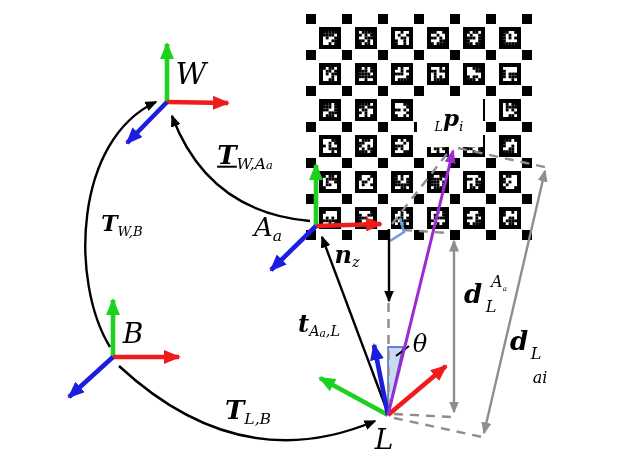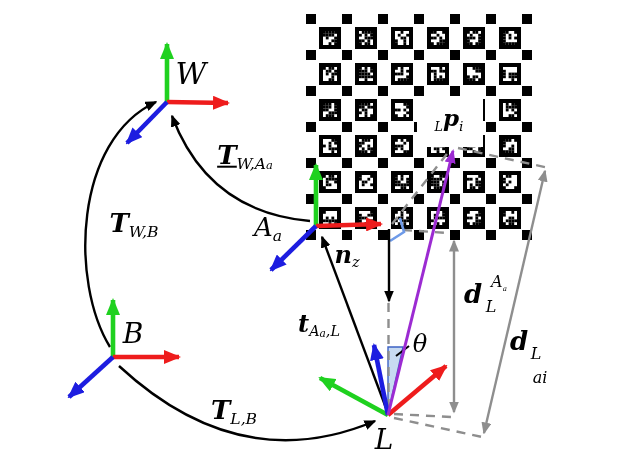--- a/index.html
+++ b/index.html
@@ -712,23 +712,23 @@
       <line x1="388" y1="415" x2="320" y2="378" stroke="#1fd11f" stroke-width="4.6" marker-end="url(#ah-green)"></line>
       <line x1="388" y1="415" x2="374" y2="345" stroke="#1d1de0" stroke-width="4.6" marker-end="url(#ah-blue)"></line>
       <line x1="388" y1="415" x2="446" y2="366" stroke="#ee1c1c" stroke-width="4.6" marker-end="url(#ah-red)"></line>
       <line x1="388" y1="415" x2="453" y2="151" stroke="#9c2bd2" stroke-width="3" marker-end="url(#ah-purple)"></line>
     </svg>
   <div id="labels">
       <div class="lbl" style="left: 191px; top: 74px; font-size: 30px;"><span class="p-mi">W</span></div>
       <div class="lbl" style="left: 133px; top: 334px; font-size: 28px;"><span class="p-mi">B</span></div>
       <div class="lbl" style="left: 268px; top: 229px; font-size: 26px;"><span class="p-mi">A</span><span class="p-sub">a</span></div>
       <div class="lbl" style="left: 384px; top: 440px; font-size: 28px;"><span class="p-mi">L</span></div>
-      <div class="lbl" style="left: 122px; top: 225px; font-size: 26px; margin-left: 12px;"><span class="p-mib">T</span><span class="p-sub">W,B</span></div>
+      <div class="lbl" style="left: 122px; top: 225px; font-size: 22px;"><span class="p-mib">T</span><span class="p-sub">W,B</span></div>
       <div class="lbl" style="left: 245px; top: 157px; font-size: 26px; text-decoration: underline;"><span class="p-mib">T</span><span class="p-sub">W,A</span><span class="p-subsub">a</span></div>
-      <div class="lbl" style="left: 234px; top: 412px; font-size: 26px;"><span class="p-mib">T</span><span class="p-sub">L,B</span></div>
+      <div class="lbl" style="left: 248px; top: 412px; font-size: 26px;"><span class="p-mib">T</span><span class="p-sub">L,B</span></div>
       <div class="lbl" style="left: 308px; top: 325px; font-size: 24px; margin-left: 11px;"><span class="p-mib">t</span><span class="p-sub">A</span><span class="p-subsub">a</span><span class="p-sub">,L</span></div>
       <div class="lbl" style="left: 347px; top: 256px; font-size: 24px;"><span class="p-mib">n</span><span class="p-sub">z</span></div>
       <div class="lbl" style="left: 420px; top: 344px; font-size: 24px;"><span class="p-mi">θ</span></div>
       <div class="lbl" style="left: 449px; top: 120px; font-size: 23px;"><span class="p-presub">L</span><span class="p-mib">p</span><span class="p-sub">i</span></div>
       <div class="lbl" style="left: 473px; top: 294px; font-size: 26px;"><span class="p-mib">d</span></div>
       <div class="lbl" style="left: 499px; top: 283px; font-size: 16px;"><span class="p-mi">A</span><span class="p-subsub">a</span></div>
       <div class="lbl" style="left: 491px; top: 307px; font-size: 16px;"><span class="p-mi">L</span></div>
       <div class="lbl" style="left: 519px; top: 341px; font-size: 26px;"><span class="p-mib">d</span></div>
       <div class="lbl" style="left: 540px; top: 330px; font-size: 16px; margin-top: 48px;"><span class="p-mi">ai</span></div>
       <div class="lbl" style="left: 536px; top: 354px; font-size: 16px;"><span class="p-mi">L</span></div>

